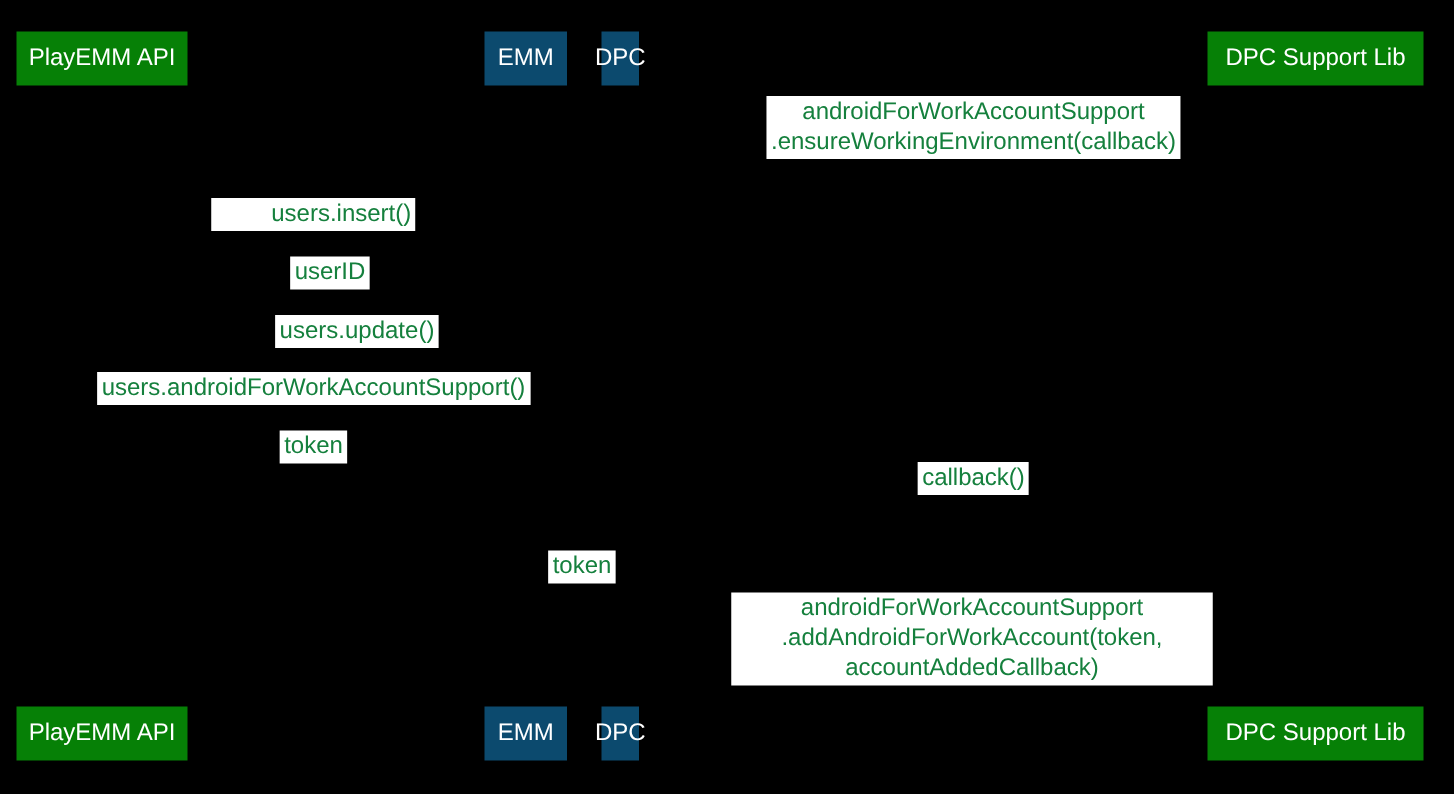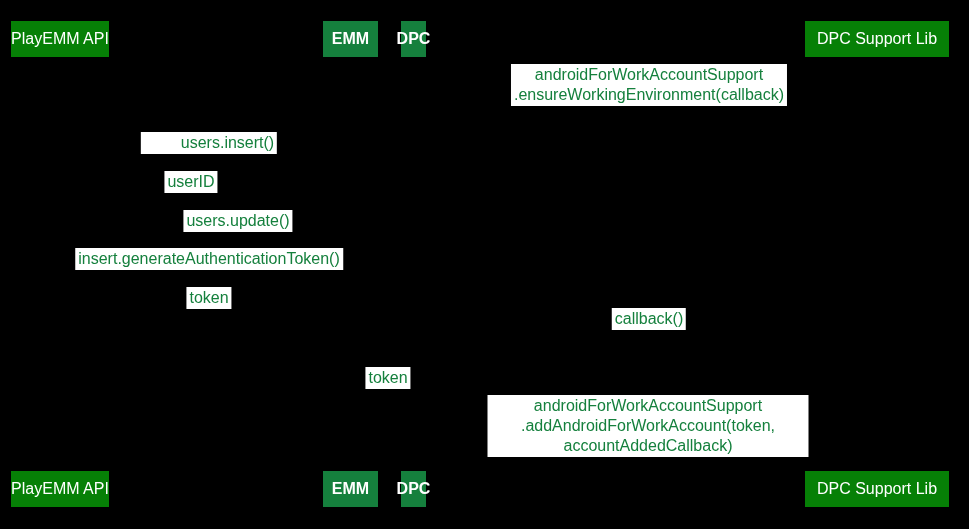--- a/index.html
+++ b/index.html
@@ -21,42 +21,42 @@
     height: 36px;
     display: flex;
     align-items: center;
     justify-content: center;
     color: #ffffff;
     font-size: 16px;
     white-space: nowrap;
     box-sizing: border-box;
   }
   .actor.green { background: #068006; }
-  .actor.blue  { background: #15803d; font-weight: bold; }
+  .actor.blue  { background: #0c4a6e; }
   .actor.top    { top: 21px; }
   .actor.bottom { top: 471px; }
-  .actor.playemm { left: 11px;  width: 98px; }
+  .actor.playemm { left: 11px;  width: 114px; }
   .actor.emm     { left: 323px; width: 55px; }
   .actor.dpc     { left: 401px; width: 25px; }
   .actor.dpclib  { left: 805px; width: 144px; }
   
   .msg {
     position: absolute;
     transform: translateX(-50%);
     background: #ffffff;
     color: #15803d;
     font-size: 16px;
     line-height: 20px;
     padding: 1px 3px;
     text-align: center;
     white-space: pre-line;
   }
   .m1 { left: 649px; top: 64px; }
   .m2 { left: 209px; top: 132px; padding-left: 40px; }
-  .m3 { left: 191px; top: 171px; text-align: center; }
+  .m3 { left: 220px; top: 171px; text-align: center; }
   .m4 { left: 210px; top: 210px; margin-left: 28px; }
   .m5 { left: 209px; top: 248px; }
   .m6 { left: 209px; top: 287px; }
   .m7 { left: 649px; top: 308px; }
   .m8 { left: 388px; top: 367px; }
   .m9 { left: 648px; top: 395px; }
 </style>
 </head>
 <body>
 
@@ -65,21 +65,21 @@
   <div class="actor green top playemm">PlayEMM API</div>
   <div class="actor blue top emm">EMM</div>
   <div class="actor blue top dpc">DPC</div>
   <div class="actor green top dpclib">DPC Support Lib</div>
 
   <div class="msg m1">androidForWorkAccountSupport
 .ensureWorkingEnvironment(callback)</div>
   <div class="msg m2">users.insert()</div>
   <div class="msg m3">userID</div>
   <div class="msg m4">users.update()</div>
-  <div class="msg m5">insert.generateAuthenticationToken()</div>
+  <div class="msg m5">users.androidForWorkAccountSupport()</div>
   <div class="msg m6">token</div>
   <div class="msg m7">callback()</div>
   <div class="msg m8">token</div>
   <div class="msg m9">androidForWorkAccountSupport
 .addAndroidForWorkAccount(token, accountAddedCallback)</div>
 
   <div class="actor green bottom playemm">PlayEMM API</div>
   <div class="actor blue bottom emm">EMM</div>
   <div class="actor blue bottom dpc">DPC</div>
   <div class="actor green bottom dpclib">DPC Support Lib</div>

